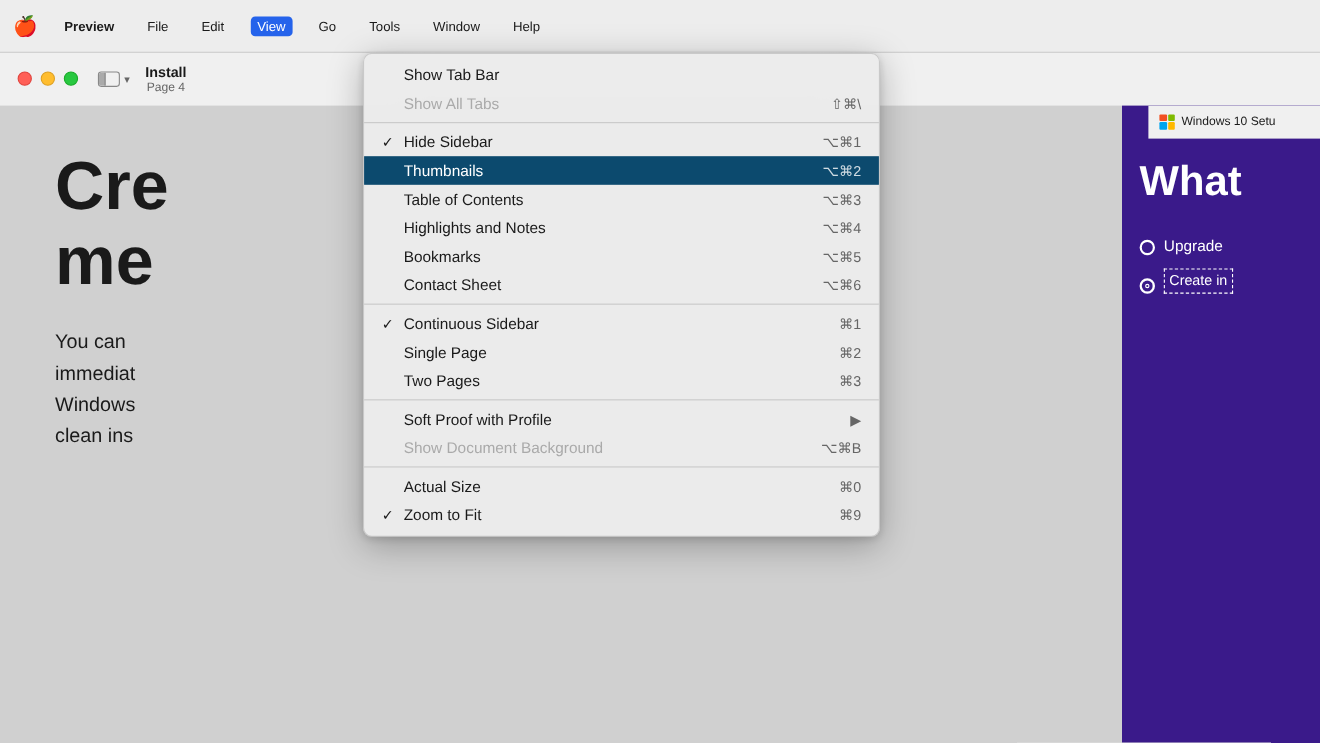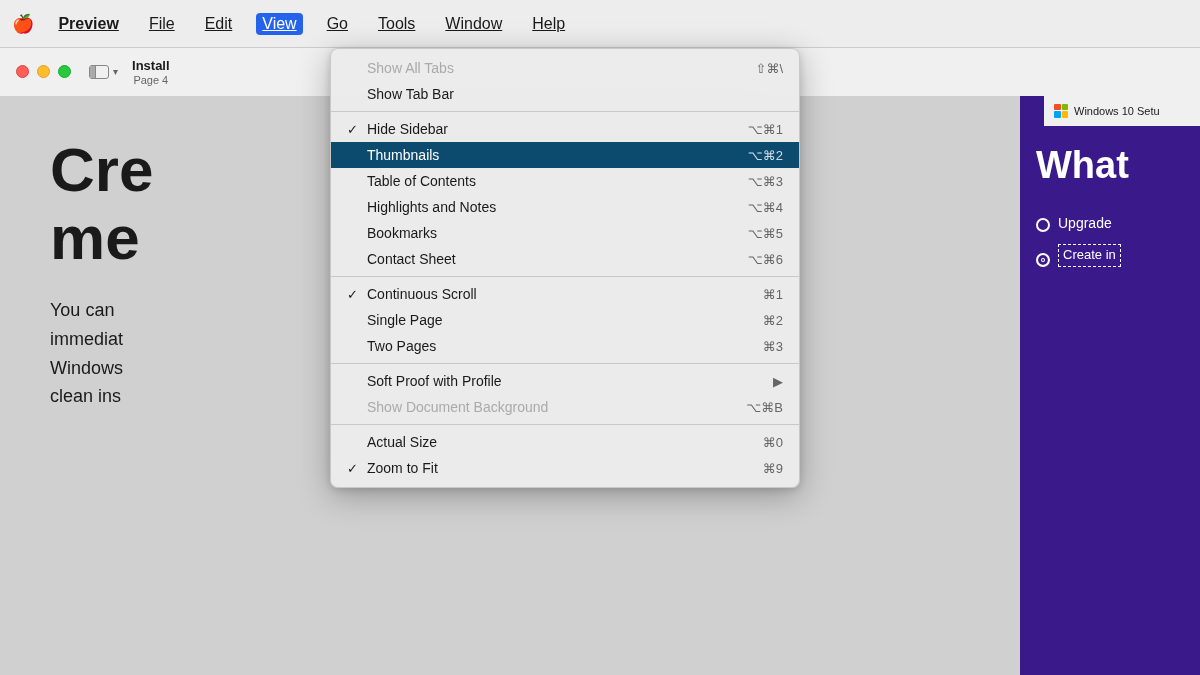--- a/index.html
+++ b/index.html
@@ -27,26 +27,25 @@
       backdrop-filter: blur(20px);
     }
 
     .apple-logo {
       font-size: 18px;
       color: #1a1a1a;
       cursor: default;
     }
 
     .menu-item {
-      font-size: 16px;
+      font-size: 12px;
       color: #1a1a1a;
       cursor: default;
       padding: 2px 6px;
       border-radius: 4px;
-      text-decoration: underline;
     }
 
     .menu-item.active {
       background: #2563eb;
       color: white;
     }
 
     .menu-item.bold {
       font-weight: 600;
     }
@@ -379,30 +378,30 @@
           <div class="radio-circle selected"></div>
           <span class="win-opt-text win-opt-dashed">Create in</span>
         </div>
       </div>
     </div>
   </div>
 </div>
 
 <div class="dropdown-menu">
 
+  <div class="menu-row">
+    <span class="check-mark"></span>
+    <span class="menu-label">Show Tab Bar</span>
+    <span class="shortcut"></span>
+  </div>
+
   <div class="menu-row disabled">
     <span class="check-mark"></span>
     <span class="menu-label">Show All Tabs</span>
     <span class="shortcut">⇧⌘\</span>
-  </div>
-
-  <div class="menu-row">
-    <span class="check-mark"></span>
-    <span class="menu-label">Show Tab Bar</span>
-    <span class="shortcut"></span>
   </div>
 
   <div class="menu-separator"></div>
 
   <div class="menu-row">
     <span class="check-mark">✓</span>
     <span class="menu-label">Hide Sidebar</span>
     <span class="shortcut">⌥⌘1</span>
   </div>
 
@@ -433,21 +432,21 @@
   <div class="menu-row">
     <span class="check-mark"></span>
     <span class="menu-label">Contact Sheet</span>
     <span class="shortcut">⌥⌘6</span>
   </div>
 
   <div class="menu-separator"></div>
 
   <div class="menu-row">
     <span class="check-mark">✓</span>
-    <span class="menu-label">Continuous Scroll</span>
+    <span class="menu-label">Continuous Sidebar</span>
     <span class="shortcut">⌘1</span>
   </div>
 
   <div class="menu-row">
     <span class="check-mark"></span>
     <span class="menu-label">Single Page</span>
     <span class="shortcut">⌘2</span>
   </div>
 
   <div class="menu-row">

